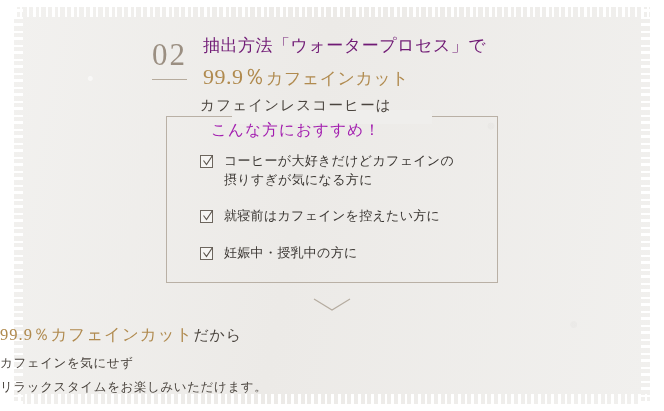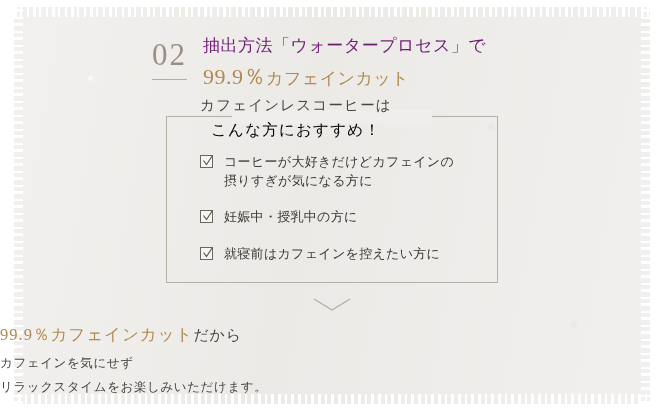--- a/index.html
+++ b/index.html
@@ -136,21 +136,21 @@
     text-align: center;
     margin-left: 8px;
   }
   .sub-head-l1 {
     font-size: 14.5px;
     color: #4a443e;
     letter-spacing: 1.2px;
   }
   .sub-head-l2 {
     font-size: 15.5px;
-    color: #000000;
+    color: #a21caf;
     letter-spacing: 1.2px;
     margin-top: 5px;
   }
 
   
   .check-box-frame {
     position: absolute;
     left: 166px;
     top: 116px;
     width: 332px;
@@ -193,20 +193,21 @@
   .checkbox svg {
     position: absolute;
     left: 1px;
     top: -2px;
   }
   .check-text {
     font-size: 13px;
     color: #3b3733;
     line-height: 1.48;
     letter-spacing: 0.3px;
+    font-family: Liberation Mono, monospace;
   }
 
   
   .arrow {
     position: absolute;
     left: 313px;
     top: 298px;
     width: 38px;
     height: 14px;
   }
@@ -286,30 +287,30 @@
         <span>摂りすぎが気になる方に</span>
       </span>
     </div>
 
     <div class="check-item">
       <span class="checkbox">
         <svg width="13" height="15" viewBox="0 0 13 15" fill="none" xmlns="http://www.w3.org/2000/svg">
           <path d="M1.5 6.5 L4.5 10.5 L10.5 1.5" stroke="#5a534b" stroke-width="1.1" fill="none"></path>
         </svg>
       </span>
-      <span class="check-text">妊娠中・授乳中の方に</span>
+      <span class="check-text">就寝前はカフェインを控えたい方に</span>
     </div>
 
     <div class="check-item">
       <span class="checkbox">
         <svg width="13" height="15" viewBox="0 0 13 15" fill="none" xmlns="http://www.w3.org/2000/svg">
           <path d="M1.5 6.5 L4.5 10.5 L10.5 1.5" stroke="#5a534b" stroke-width="1.1" fill="none"></path>
         </svg>
       </span>
-      <span class="check-text">就寝前はカフェインを控えたい方に</span>
+      <span class="check-text">妊娠中・授乳中の方に</span>
     </div>
 
   </div>
 
   <div class="arrow">
     <svg width="38" height="14" viewBox="0 0 38 14" fill="none" xmlns="http://www.w3.org/2000/svg">
       <path d="M1 1 L19 12 L37 1" stroke="#b5aca0" stroke-width="1.2" fill="none"></path>
     </svg>
   </div>
 

